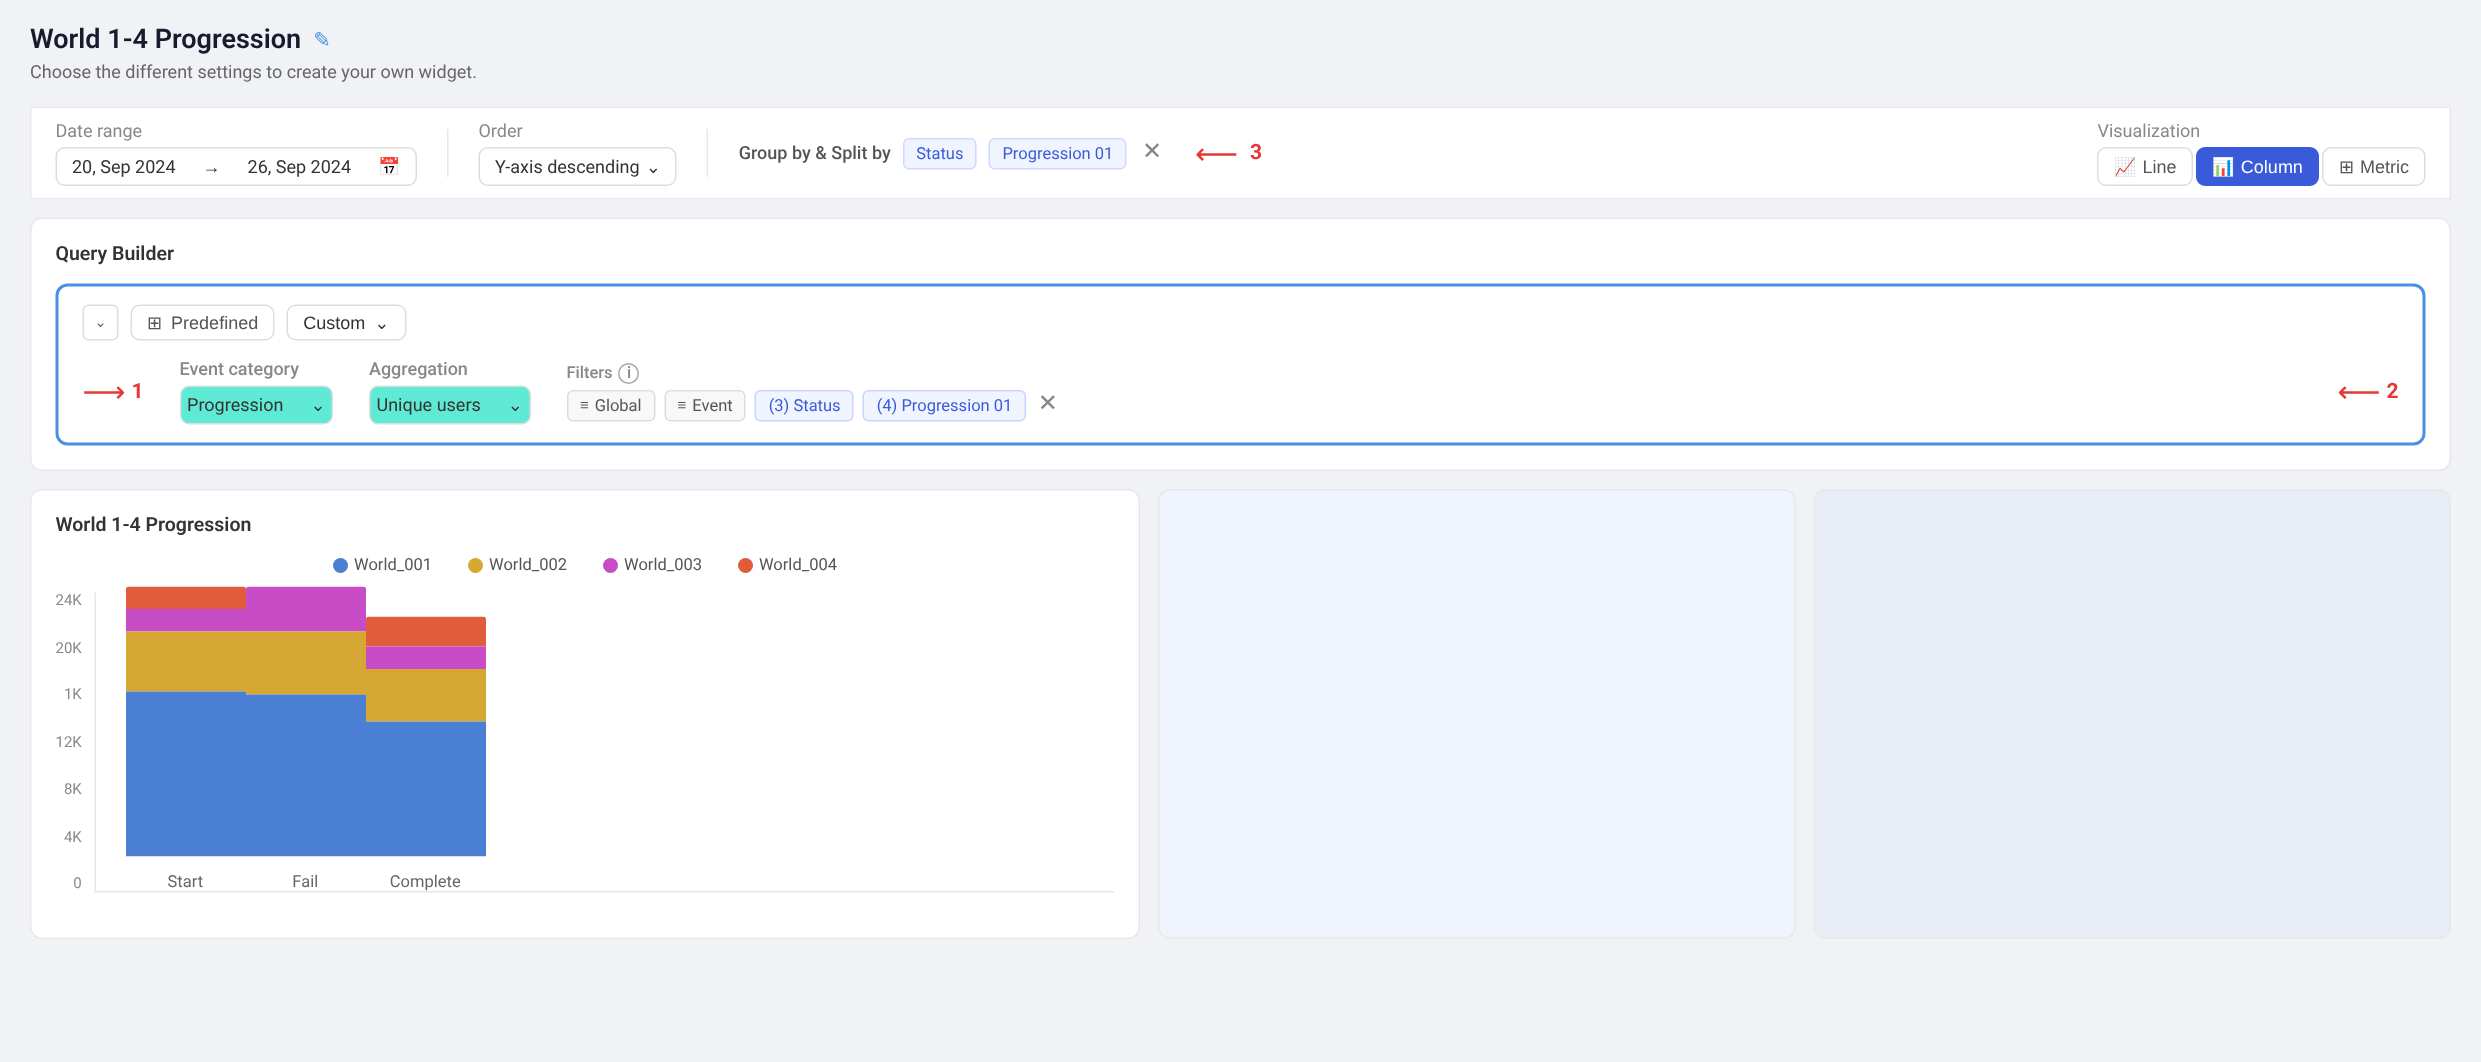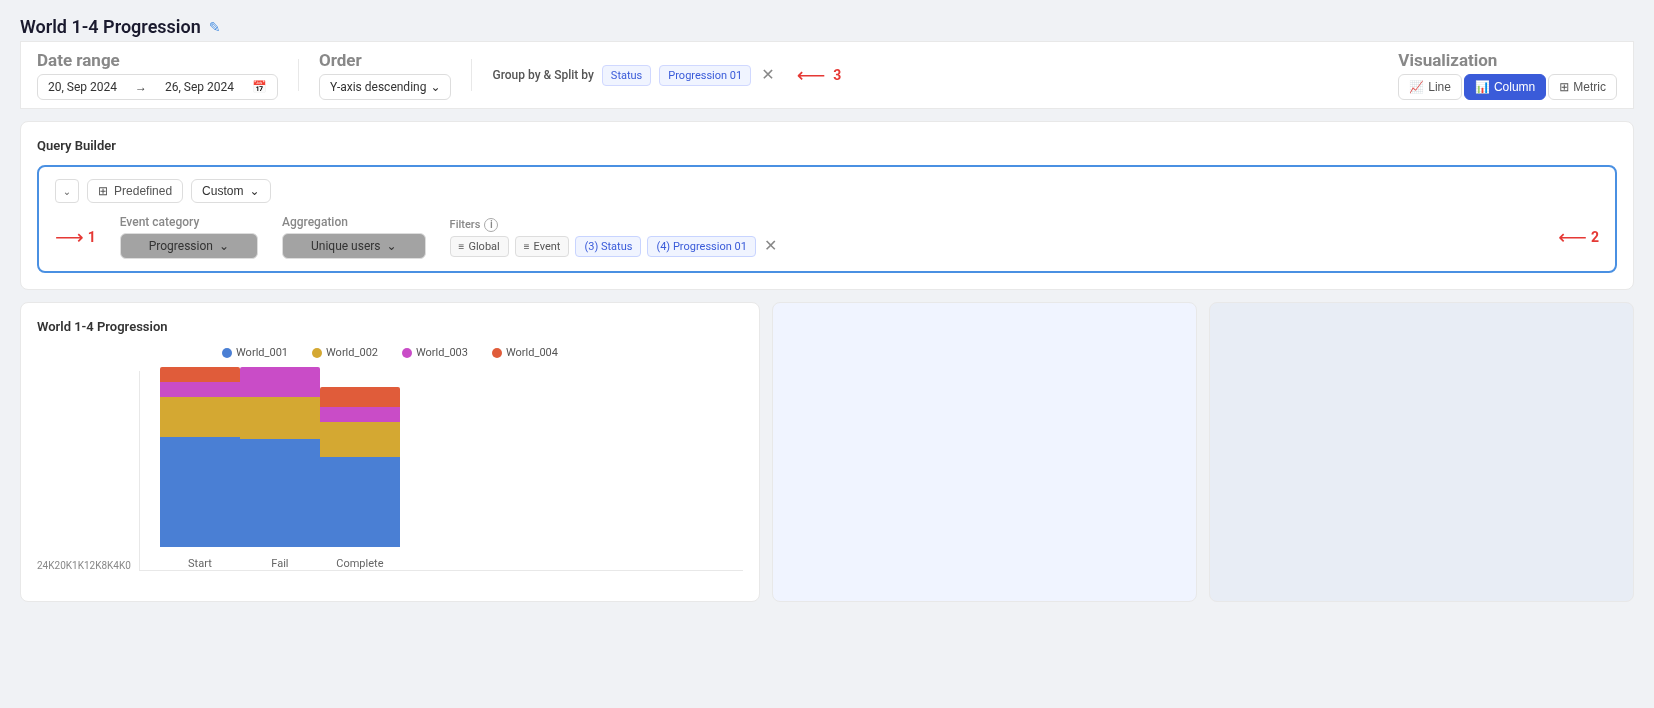--- a/index.html
+++ b/index.html
@@ -34,23 +34,23 @@
       font-size: 12px;
       color: #666;
       margin-bottom: 16px;
     }
     .toolbar-section {
       display: flex;
       flex-direction: column;
       gap: 4px;
     }
     .toolbar-label {
-      font-size: 17px;
+      font-size: 12px;
       color: #888;
-      font-weight: 700;
+      font-weight: 400;
     }
     .date-range-display {
       display: flex;
       align-items: center;
       gap: 18px;
       border: 1px solid #ddd;
       border-radius: 6px;
       padding: 5px 10px;
       background: #fff;
       cursor: pointer;
@@ -214,25 +214,25 @@
       gap: 4px;
     }
     .field-label {
       font-size: 12px;
       color: #888;
       font-weight: 500;
     }
     .field-select {
       display: flex;
       align-items: center;
-      gap: 6px;
+      gap: 18px;
       border: 1px solid #ddd;
       border-radius: 6px;
-      padding: 5px 28px;
-      background: #a3a3a3;
+      padding: 5px 4px;
+      background: #5eead4;
       cursor: pointer;
       font-size: 12px;
       color: #333;
     }
     .filters-group {
       display: flex;
       flex-direction: column;
       gap: 4px;
       flex: 1;
     }
@@ -306,21 +306,21 @@
       width: 10px;
       height: 10px;
       border-radius: 50%;
     }
     .chart-area {
       display: flex;
       gap: 0;
     }
     .y-axis {
       display: flex;
-      flex-direction: row;
+      flex-direction: column;
       justify-content: space-between;
       padding-right: 8px;
       align-items: flex-end;
       height: 200px;
     }
     .y-label {
       font-size: 10px;
       color: #888;
     }
     .bars-area {
@@ -399,20 +399,21 @@
   </style>
 </head>
 <body>
 
 <div class="page-wrapper">
 
   <div class="page-title-row">
     <span class="page-title">World 1-4 Progression</span>
     <span class="edit-icon">✎</span>
   </div>
+  <div class="page-subtitle">Choose the different settings to create your own widget.</div>
 
   <div class="toolbar-wrapper">
 
     <div class="toolbar-section">
       <span class="toolbar-label">Date range</span>
       <div class="date-range-display">
         <span>20, Sep 2024</span>
         <span>→</span>
         <span>26, Sep 2024</span>
         <span class="date-icon">📅</span>

